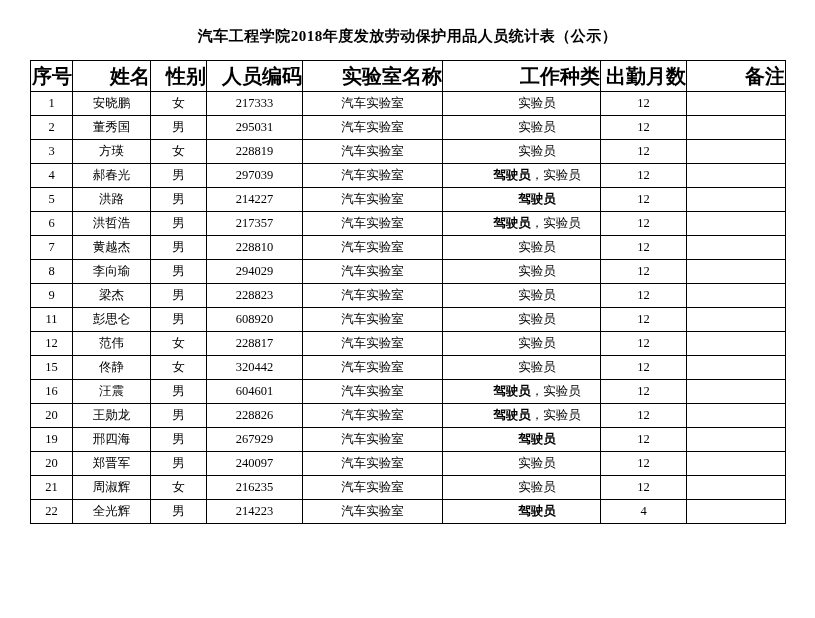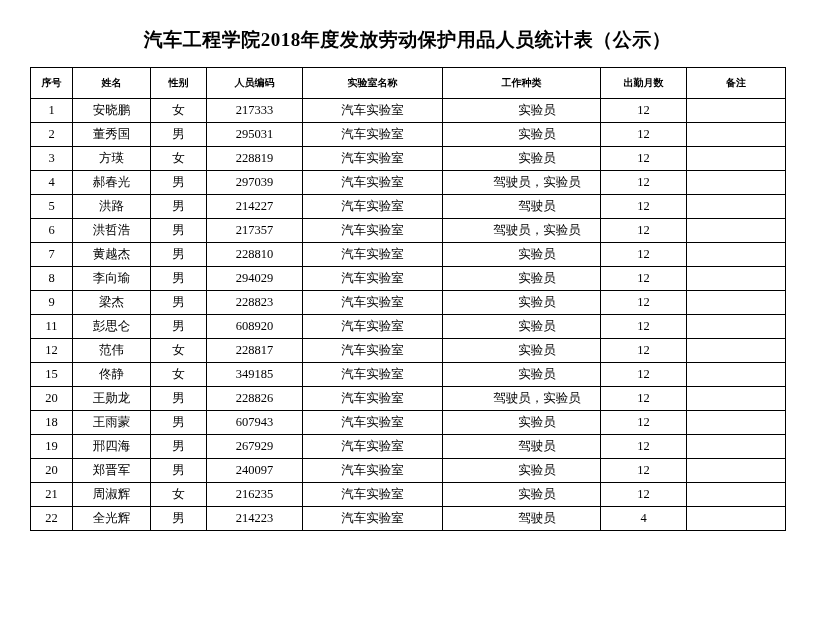--- a/index.html
+++ b/index.html
@@ -15,21 +15,21 @@
     overflow: hidden;
   }
   .page {
     position: relative;
     width: 815px;
     height: 618px;
     box-sizing: border-box;
   }
   .doc-title {
     text-align: center;
-    font-size: 19px;
+    font-size: 15px;
     font-weight: bold;
     letter-spacing: 0.5px;
     padding-top: 27px;
     padding-bottom: 14px;
     font-family: "Liberation Serif", "DejaVu Serif", serif;
   }
   .table-wrap {
     padding: 0 30px;
   }
   table.stat-table {
@@ -43,41 +43,42 @@
     border: 1px solid #000000;
     text-align: center;
     vertical-align: middle;
     padding: 0;
     height: 23px;
     line-height: 23px;
     white-space: nowrap;
     overflow: hidden;
   }
   table.stat-table thead th {
-    font-size: 10px;
+    font-size: 20px;
     font-weight: bold;
     height: 30px;
     line-height: 30px;
+    text-align: right;
   }
   
   col.c-index   { width: 42px; }
   col.c-name    { width: 78px; }
   col.c-gender  { width: 56px; }
   col.c-code    { width: 96px; }
   col.c-lab     { width: 140px; }
   col.c-job     { width: 158px; }
   col.c-months  { width: 86px; }
   col.c-remark  { width: 99px; }
 
   td.cell-name, td.cell-lab, td.cell-job, td.cell-code,
   td.cell-gender, td.cell-index, td.cell-months, td.cell-remark {
     font-size: 12.5px;
   }
   td.cell-job .driver {
-    font-weight: normal;
+    font-weight: bold;
     margin-left: 31px;
   }
 </style>
 </head>
 <body>
 
 <div class="page">
   <div class="doc-title">汽车工程学院2018年度发放劳动保护用品人员统计表（公示）</div>
 
   <div class="table-wrap">
@@ -212,43 +213,43 @@
             <td class="cell-code">228817</td>
             <td class="cell-lab">汽车实验室</td>
             <td class="cell-job"><span class="driver"></span><span>实验员</span></td>
             <td class="cell-months">12</td>
             <td class="cell-remark"></td>
           </tr>
           <tr>
             <td class="cell-index">15</td>
             <td class="cell-name">佟静</td>
             <td class="cell-gender">女</td>
-            <td class="cell-code">349185</td>
-            <td class="cell-lab">汽车实验室</td>
-            <td class="cell-job"><span class="driver"></span><span>实验员</span></td>
+            <td class="cell-code">320442</td>
+            <td class="cell-lab">汽车实验室</td>
+            <td class="cell-job"><span class="driver"></span><span>实验员</span></td>
+            <td class="cell-months">12</td>
+            <td class="cell-remark"></td>
+          </tr>
+          <tr>
+            <td class="cell-index">16</td>
+            <td class="cell-name">汪震</td>
+            <td class="cell-gender">男</td>
+            <td class="cell-code">604601</td>
+            <td class="cell-lab">汽车实验室</td>
+            <td class="cell-job"><span class="driver">驾驶员</span><span>，实验员</span></td>
             <td class="cell-months">12</td>
             <td class="cell-remark"></td>
           </tr>
           <tr>
             <td class="cell-index">20</td>
             <td class="cell-name">王勋龙</td>
             <td class="cell-gender">男</td>
             <td class="cell-code">228826</td>
             <td class="cell-lab">汽车实验室</td>
             <td class="cell-job"><span class="driver">驾驶员</span><span>，实验员</span></td>
-            <td class="cell-months">12</td>
-            <td class="cell-remark"></td>
-          </tr>
-          <tr>
-            <td class="cell-index">18</td>
-            <td class="cell-name">王雨蒙</td>
-            <td class="cell-gender">男</td>
-            <td class="cell-code">607943</td>
-            <td class="cell-lab">汽车实验室</td>
-            <td class="cell-job"><span class="driver"></span><span>实验员</span></td>
             <td class="cell-months">12</td>
             <td class="cell-remark"></td>
           </tr>
           <tr>
             <td class="cell-index">19</td>
             <td class="cell-name">邢四海</td>
             <td class="cell-gender">男</td>
             <td class="cell-code">267929</td>
             <td class="cell-lab">汽车实验室</td>
             <td class="cell-job"><span class="driver">驾驶员</span><span></span></td>

